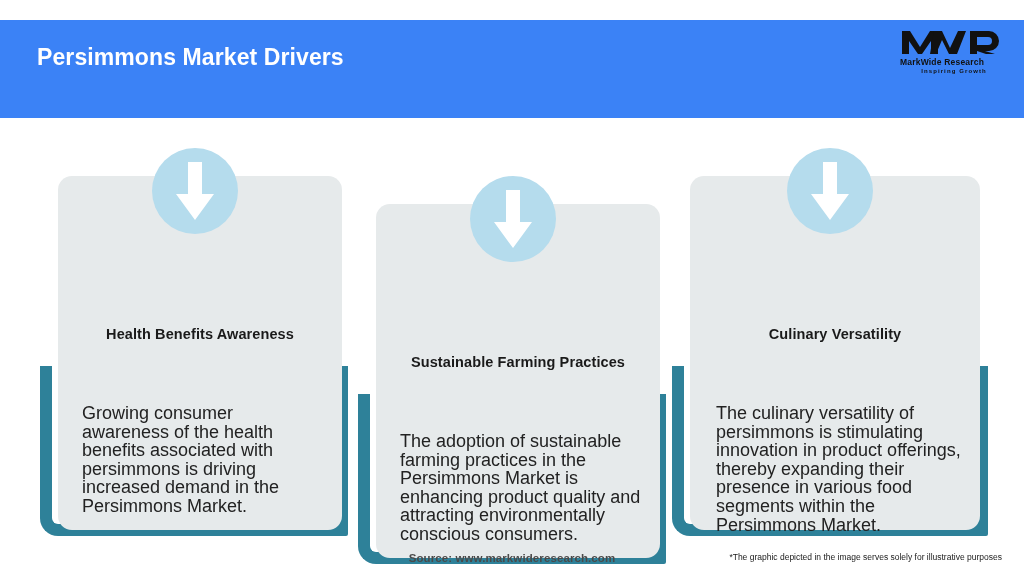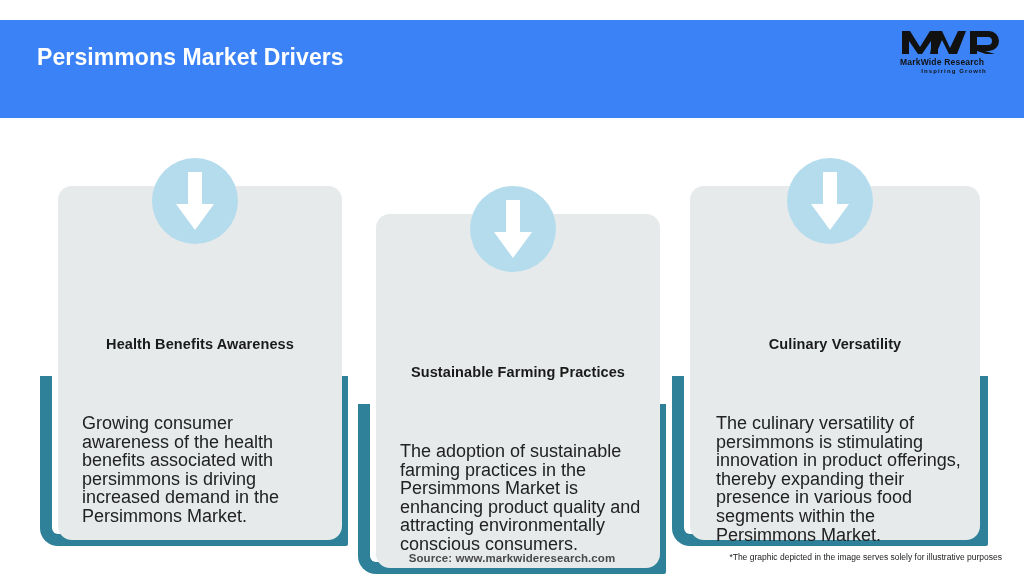--- a/index.html
+++ b/index.html
@@ -66,21 +66,21 @@
     color: #111111;
     letter-spacing: 1.1px;
     line-height: 8px;
     white-space: nowrap;
   }
 
   
   .cards {
     position: absolute;
     left: 0;
-    top: 108px;
+    top: 98px;
     width: 988px;
     height: 440px;
   }
   .card-wrap {
     position: absolute;
     top: 0;
     height: 440px;
   }
   .card-wrap.c0 { left: 40px;  width: 302px; }
   .card-wrap.c1 { left: 358px; width: 302px; margin-top: 28px; }

